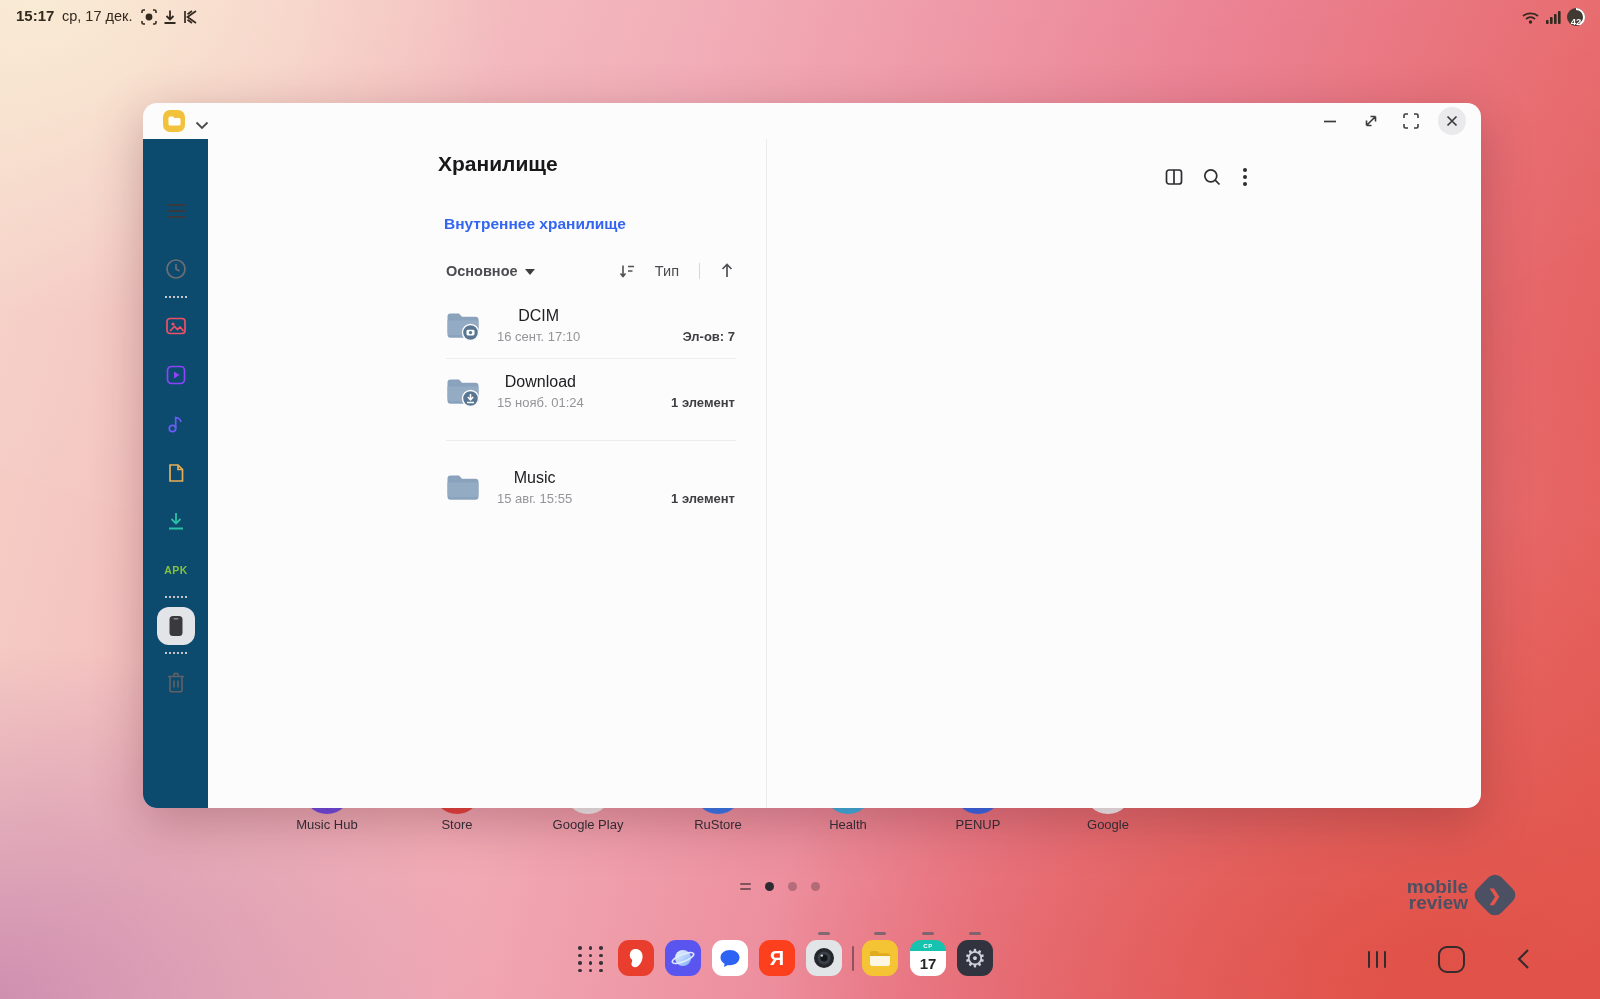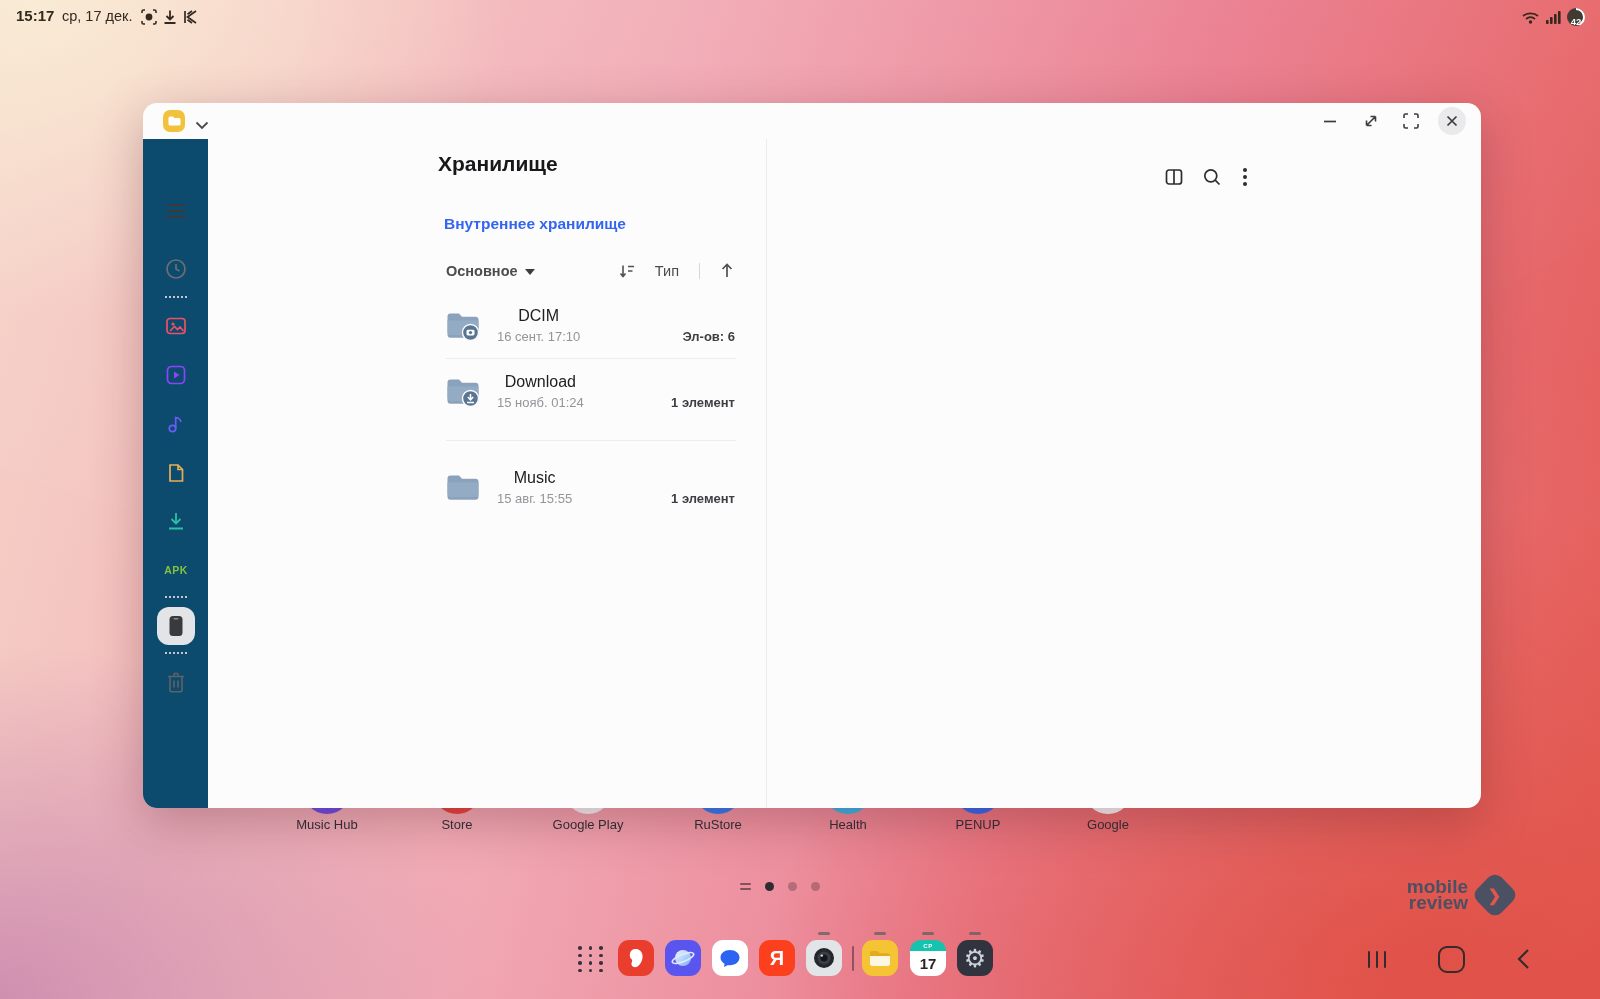--- a/index.html
+++ b/index.html
@@ -321,21 +321,21 @@
           <path d="M1.5 9.5 h31 v11.5 a3 3 0 0 1 -3 3 h-25 a3 3 0 0 1 -3 -3 z" fill="#94abc4"></path>
           <circle cx="24.5" cy="21.5" r="8" fill="#587692" stroke="#fbfbfd" stroke-width="1.4"></circle>
           <rect x="20.5" y="18.7" width="8" height="5.8" rx="1.4" fill="#ffffff"></rect>
           <circle cx="24.5" cy="21.6" r="1.7" fill="#587692"></circle>
           </svg>
       </div>
       <div class="f-meta">
         <div class="f-name">DCIM</div>
         <div class="f-date">16 сент. 17:10</div>
       </div>
-      <div class="f-count">Эл-ов: 6</div>
+      <div class="f-count">Эл-ов: 7</div>
     </div>
     <div class="row-divider" style="top:255px"></div>
 
     <div class="file-row" style="top:262px">
       <div class="f-icon">
         <svg width="34" height="30" viewBox="0 0 34 30">
           <path d="M1.5 5.5 a3 3 0 0 1 3-3 h8.5 l3 3.2 h13.5 a3 3 0 0 1 3 3 v15 a3 3 0 0 1 -3 3 h-25 a3 3 0 0 1 -3 -3 z" fill="#8ba2bc"></path>
           <path d="M1.5 9.5 h31 v11.5 a3 3 0 0 1 -3 3 h-25 a3 3 0 0 1 -3 -3 z" fill="#94abc4"></path>
           <circle cx="24.5" cy="21.5" r="8" fill="#587692" stroke="#fbfbfd" stroke-width="1.4"></circle>
           <path d="M24.5 17 v5 M21.8 20 l2.7 2.8 2.7 -2.8 M21 25.5 h7" stroke="#ffffff" stroke-width="1.5" fill="none"></path>

